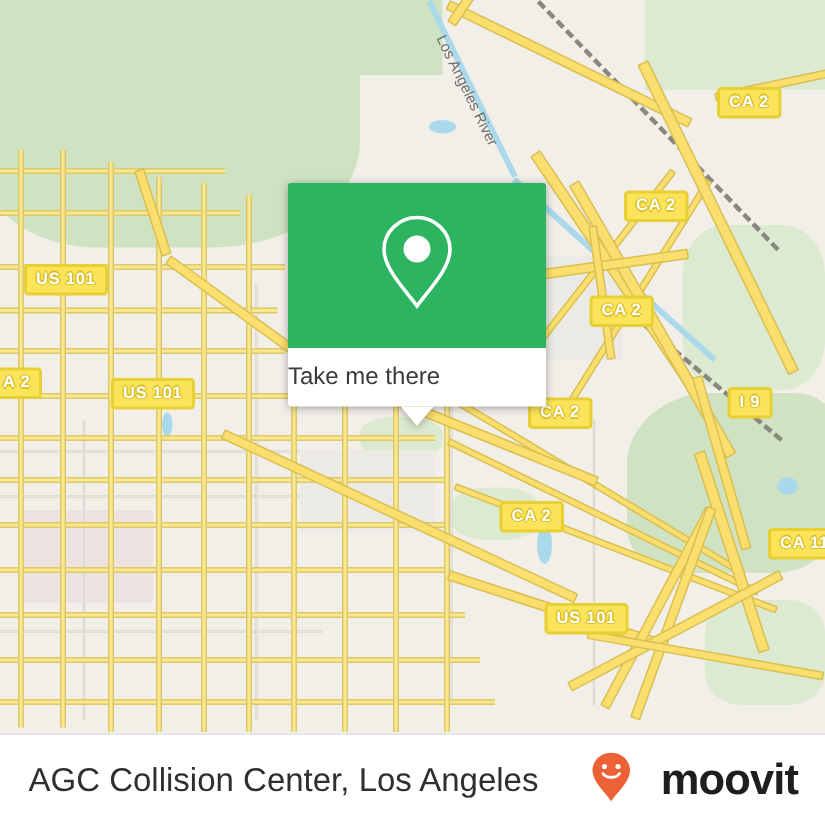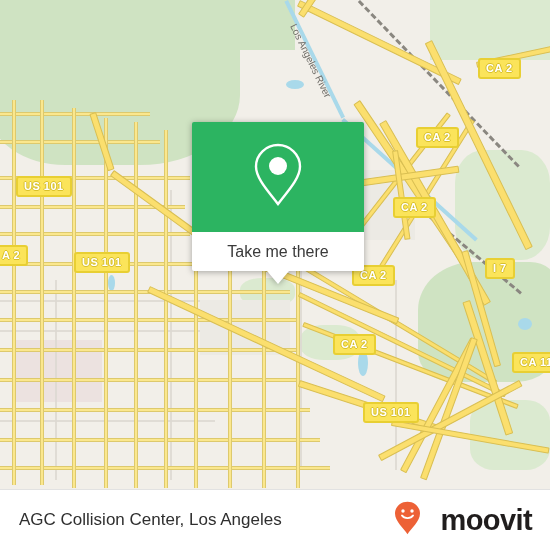--- a/index.html
+++ b/index.html
@@ -114,21 +114,20 @@
     display: flex;
     align-items: center;
     justify-content: center;
     border-radius: 2px 2px 0 0;
   }
   #popup-foot {
     background: #ffffff;
     height: 39px;
     display: flex;
     align-items: center;
-    justify-content: center;
     color: #3a3a3a;
     font-size: 16px;
     border-radius: 0 0 2px 2px;
     position: relative;
   }
   #popup-tail {
     position: absolute;
     left: 50%; top: 100%;
     margin-left: -11px;
     width: 0; height: 0;
@@ -154,21 +153,21 @@
     left: 0; top: 489px;
     width: 550px; height: 61px;
     background: #ffffff;
     border-top: 1px solid #e2e2e2;
     display: flex;
     align-items: center;
     justify-content: space-between;
     padding: 0 18px 0 19px;
   }
   #place-name {
-    font-size: 17px;
+    font-size: 22px;
     color: #2f2f2f;
     white-space: nowrap;
     text-align: center;
   }
   #brand { display: flex; align-items: center; gap: 20px; }
   #brand-word {
     font-size: 29px;
     font-weight: bold;
     color: #201d1d;
     letter-spacing: -0.6px;
@@ -271,21 +270,21 @@
     <div id="shields">
         <div class="shield" style="left: 478px; top: 58px;">CA 2</div>
         <div class="shield" style="left: 416px; top: 127px;">CA 2</div>
         <div class="shield" style="left: 393px; top: 197px;">CA 2</div>
         <div class="shield" style="left: 352px; top: 265px;">CA 2</div>
         <div class="shield" style="left: 333px; top: 334px;">CA 2</div>
         <div class="shield" style="left: -6px; top: 245px;">A 2</div>
         <div class="shield" style="left: 16px; top: 176px;">US 101</div>
         <div class="shield" style="left: 74px; top: 252px;">US 101</div>
         <div class="shield" style="left: 363px; top: 402px;">US 101</div>
-        <div class="shield" style="left: 485px; top: 258px;">I 7</div>
+        <div class="shield" style="left: 485px; top: 258px;">I 9</div>
         <div class="shield" style="left: 512px; top: 352px;">CA 110</div>
       </div>
 
     <div id="popup">
       <div id="popup-body">
         <span>
           <svg width="56" height="68" viewBox="0 0 56 68" aria-hidden="true">
             <path d="M28 4 C16 4 6 13.6 6 25.4 C6 38 20 52 28 63 C36 52 50 38 50 25.4 C50 13.6 40 4 28 4 Z" fill="none" stroke="#ffffff" stroke-width="2.4"></path>
             <circle cx="28" cy="25" r="9" fill="#ffffff"></circle>
           </svg>

